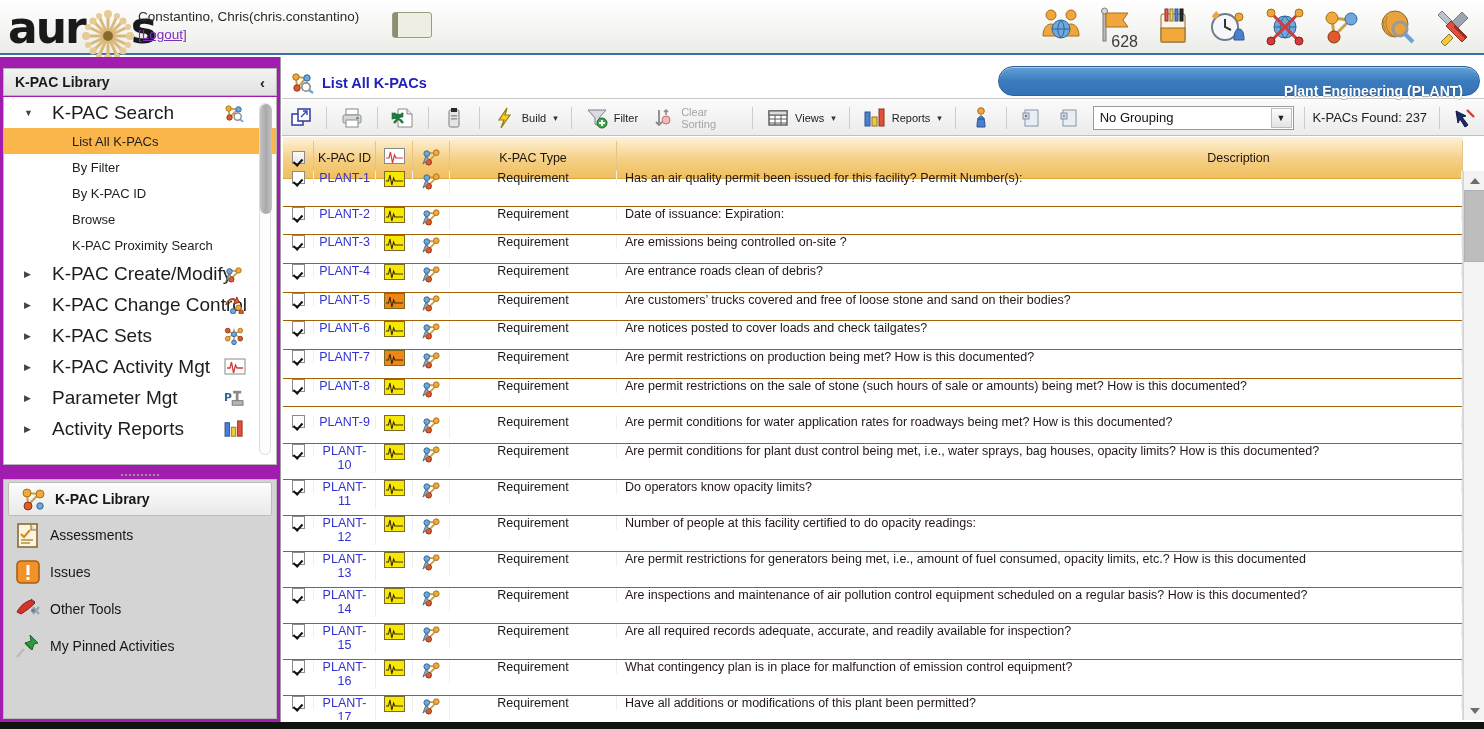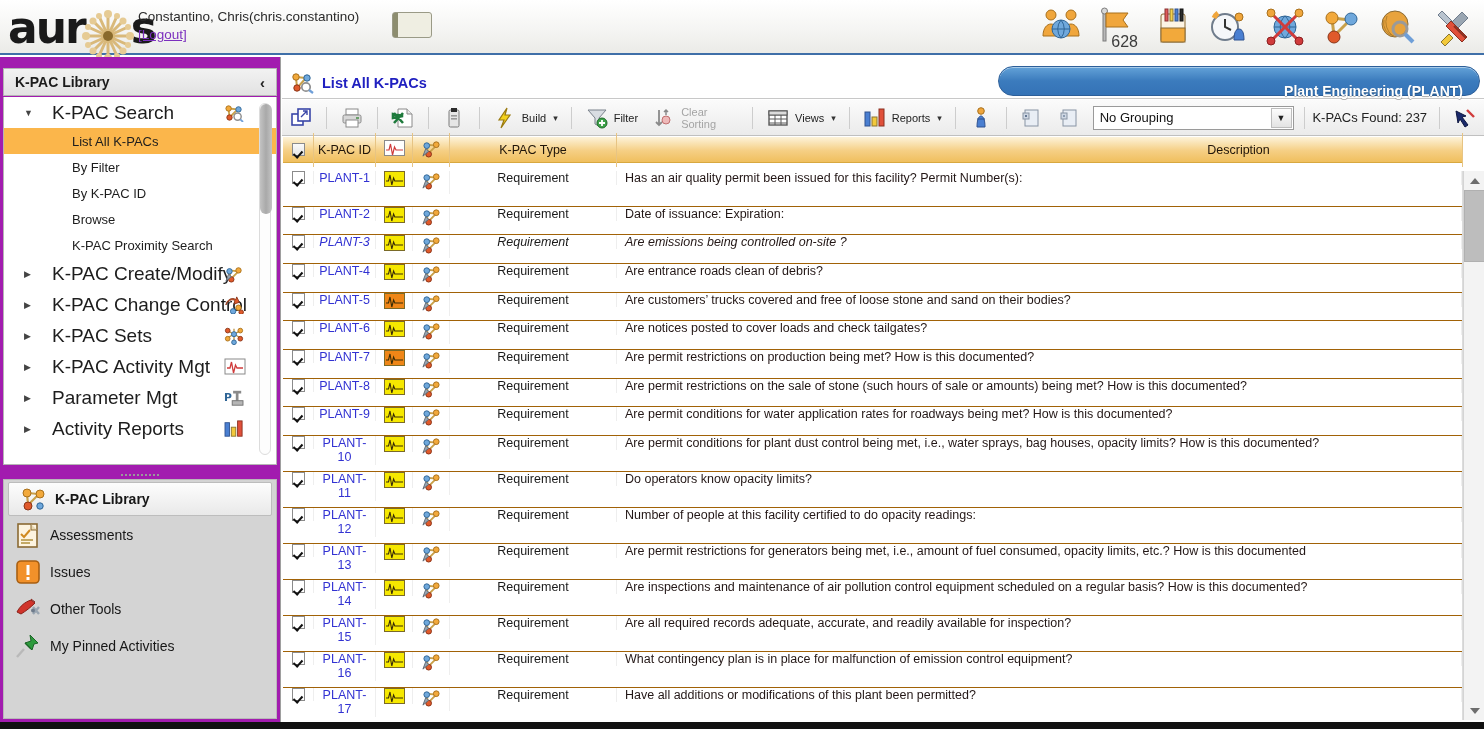--- a/index.html
+++ b/index.html
@@ -157,21 +157,21 @@
   #grouping-select .gsb {
     position: absolute; right: 1px; top: 1px; width: 21px; height: 20px;
     background: linear-gradient(#fdfdfd,#e3e3e3); border: 1px solid #bdbdbd;
     display: flex; align-items: center; justify-content: center; font-size: 9px; color: #222;
   }
   #found-label { font-size: 13px; color: #222; margin-left: 14px; white-space: nowrap; }
 
   
   #table-wrap { position: absolute; left: 0; top: 80px; width: 1202px; height: 585px; background: #fff; }
   #thead {
-    position: absolute; left: 1px; top: 0; width: 1180px; height: 26px;
+    position: absolute; left: 1px; top: 0; width: 1180px; height: 42px;
     background: linear-gradient(#fdf3da, #f5cf84 55%, #f0bf5e);
     border-bottom: 1px solid #d8a83f; display: flex; align-items: center;
   }
   #thead .th {
     height: 34px; display: flex; align-items: center; justify-content: center;
     border-right: 1px solid #e7c483; font-size: 12.5px; color: #20150a; cursor: pointer;
   }
   #tbody {
     position: absolute; left: 1px; top: 34px; width: 1180px; height: 549px;
     overflow: hidden; border-right: 1px solid #dcdcdc;
@@ -798,21 +798,21 @@
                 <path d="M2 18l3-8 3 3-6 5z" fill="#9aa6b2" stroke="#5f6a76"></path>
               </svg></span>
           </div>
           <div class="tcell c-typ">
             <span class="typetext">Requirement</span>
           </div>
           <div class="tcell c-desc">
             <span class="desctext">Date of issuance: Expiration:</span>
           </div>
         </div>
-        <div class="trow" style="height: 29px; font-style: italic;">
+        <div class="trow" style="height: 29px;">
           <div class="tcell c-chk">
             <span class="cbox"></span>
           </div>
           <div class="tcell c-id">
             <span class="idlink">PLANT-3</span>
           </div>
           <div class="tcell c-vit">
             <span class="vit-icon y">
               <svg width="19" height="14" viewBox="0 0 19 14">
                 <path d="M1 9h2.5L5 3l1.8 10L8.6 6l1.2 3H18" stroke="#3a2d06" stroke-width="1.1" fill="none"></path>
@@ -978,21 +978,21 @@
                 <path d="M2 18l3-8 3 3-6 5z" fill="#9aa6b2" stroke="#5f6a76"></path>
               </svg></span>
           </div>
           <div class="tcell c-typ">
             <span class="typetext">Requirement</span>
           </div>
           <div class="tcell c-desc">
             <span class="desctext">Are permit restrictions on the sale of stone (such hours of sale or amounts) being met? How is this documented?</span>
           </div>
         </div>
-        <div class="trow" style="height: 29px;">
+        <div class="trow" style="height: 29px; margin-top: 8px;">
           <div class="tcell c-chk">
             <span class="cbox"></span>
           </div>
           <div class="tcell c-id">
             <span class="idlink">PLANT-9</span>
           </div>
           <div class="tcell c-vit">
             <span class="vit-icon y">
               <svg width="19" height="14" viewBox="0 0 19 14">
                 <path d="M1 9h2.5L5 3l1.8 10L8.6 6l1.2 3H18" stroke="#3a2d06" stroke-width="1.1" fill="none"></path>

